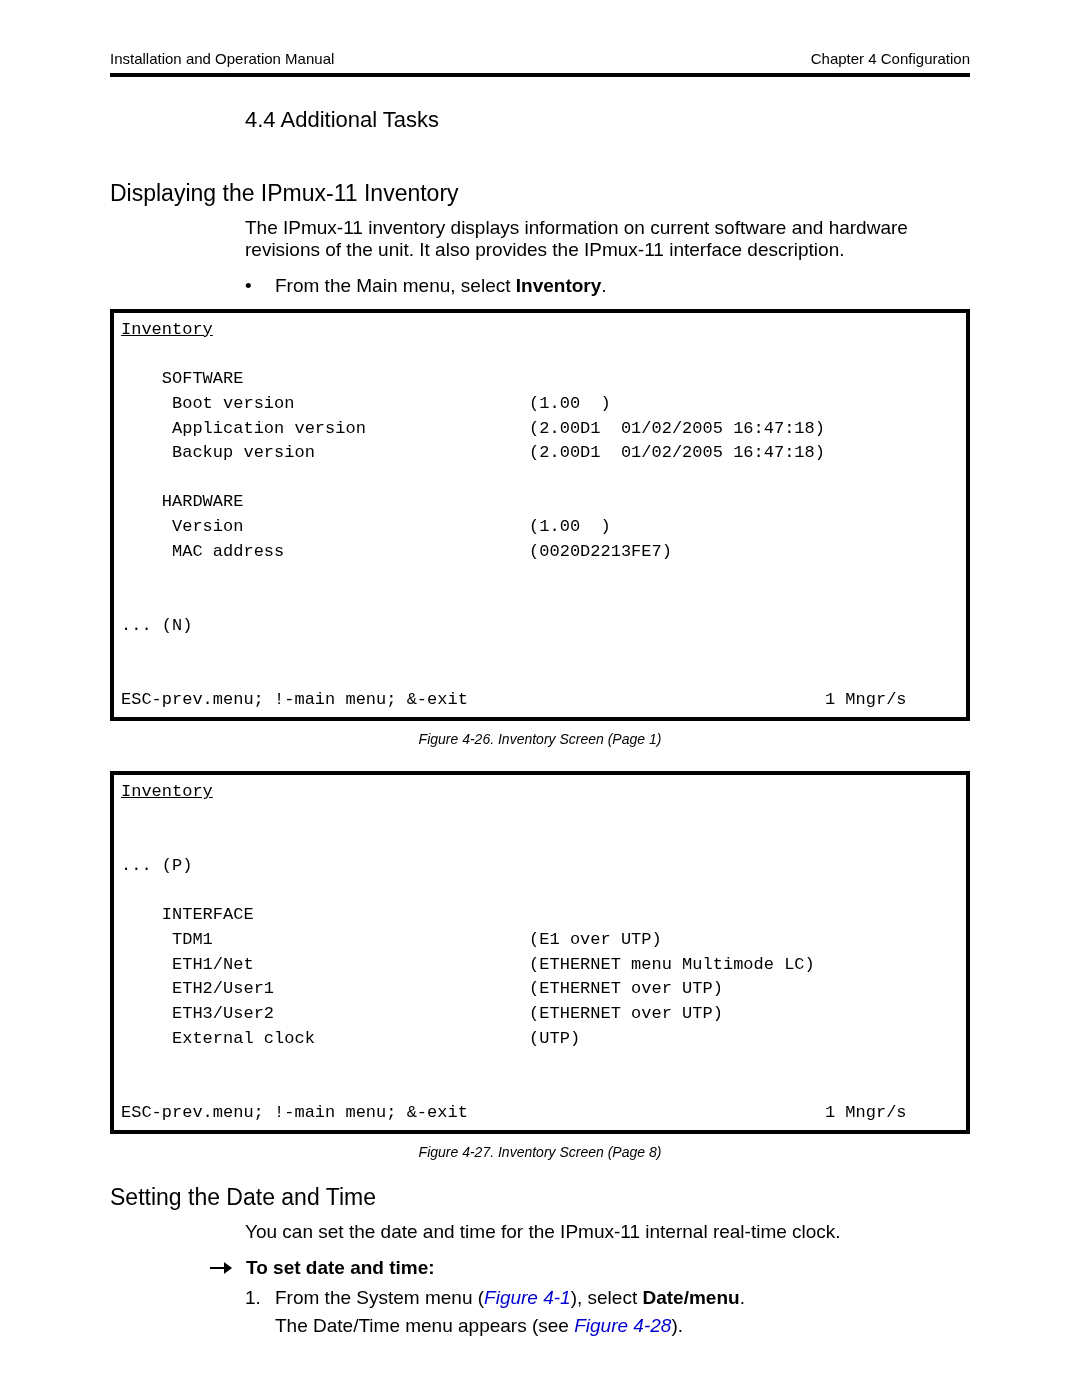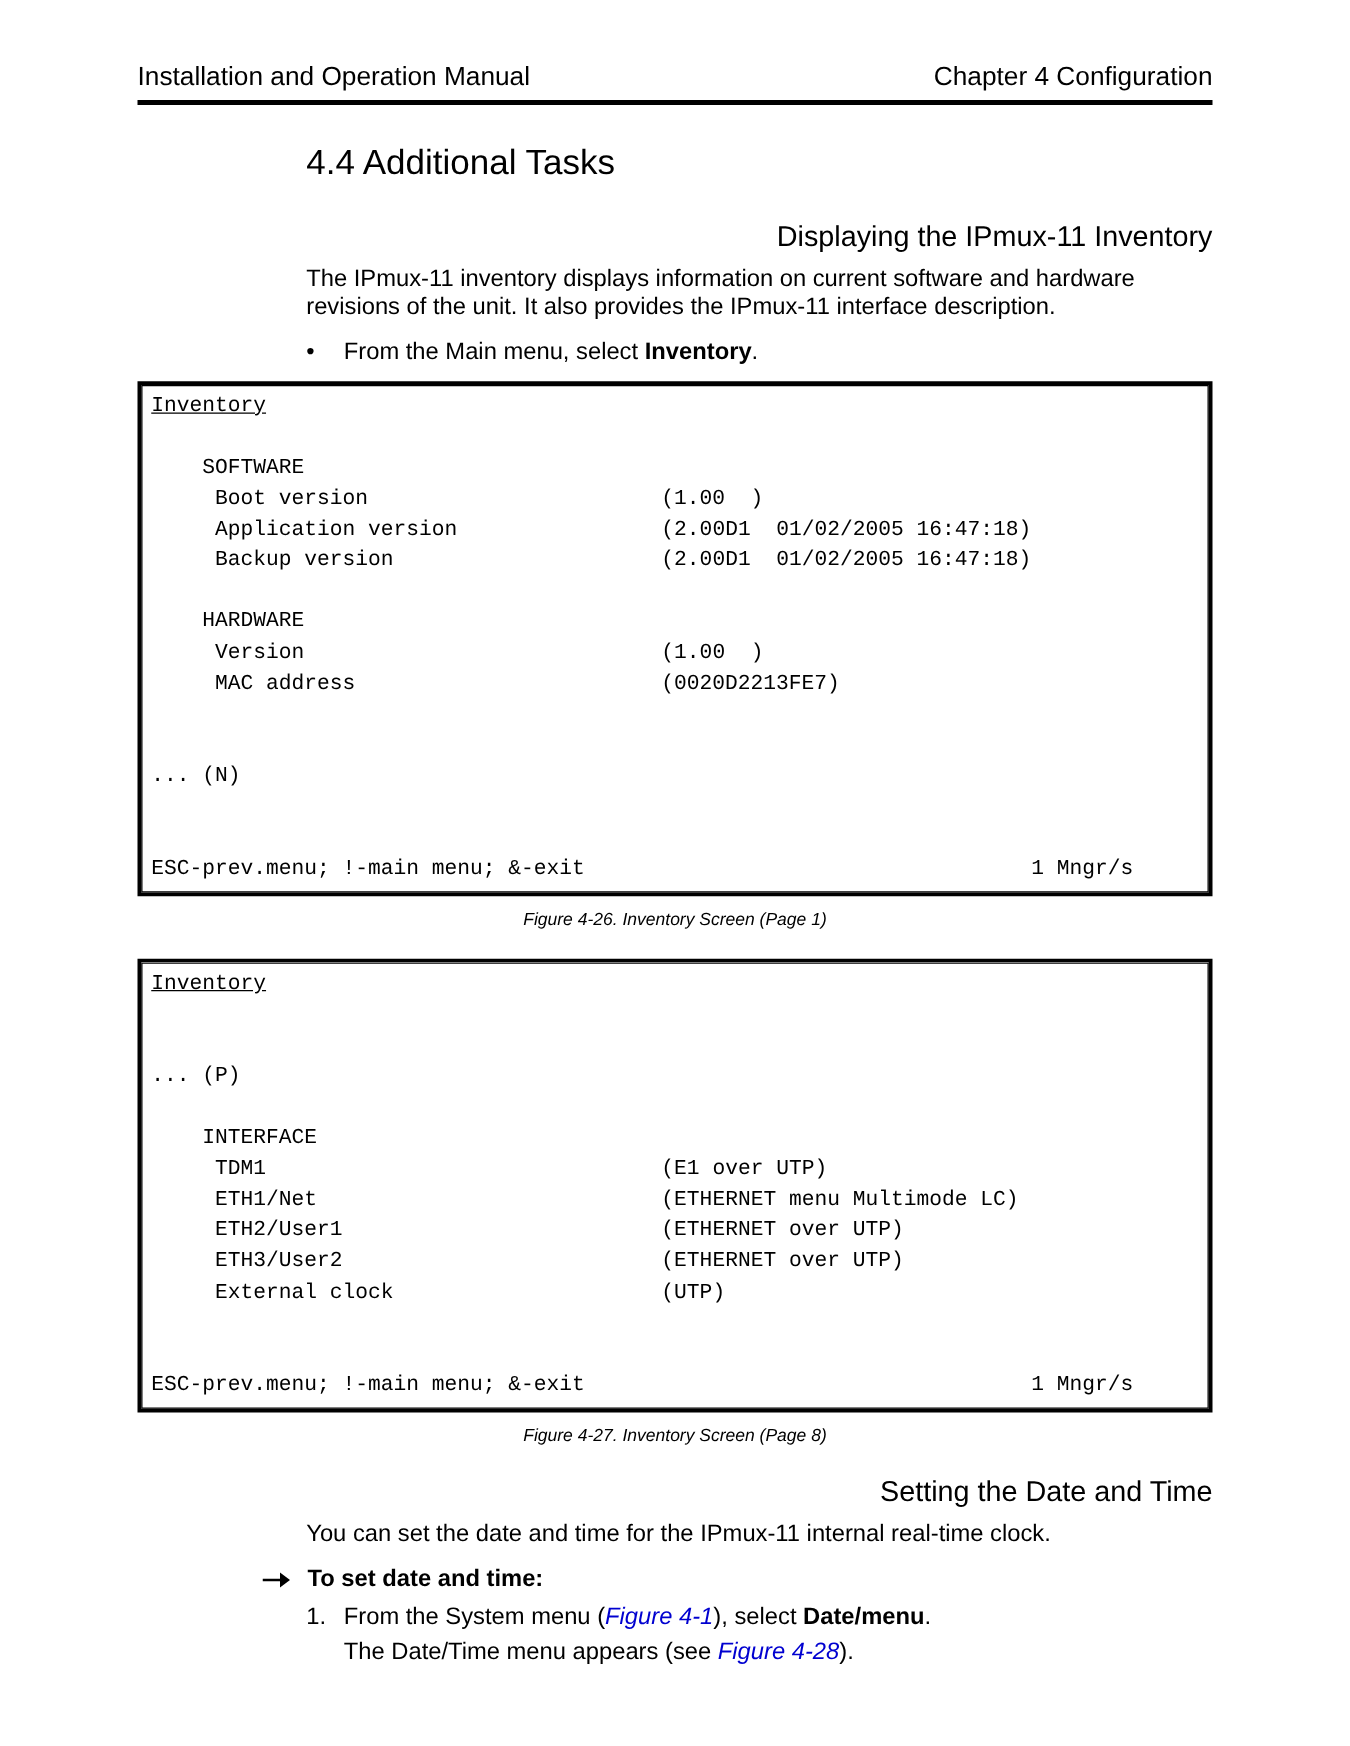--- a/index.html
+++ b/index.html
@@ -13,39 +13,38 @@
     width: 1080px;
     height: 1397px;
     margin: 0 auto;
     padding: 50px 110px 40px 110px;
     box-sizing: border-box;
     position: relative;
   }
   .header {
     display: flex;
     justify-content: space-between;
-    font-size: 21px;
+    font-size: 15px;
     margin-bottom: 6px;
   }
   .hr-thick {
     border: none;
     border-top: 4px solid #000;
     margin: 0 0 30px 0;
   }
   .section-title {
-    font-size: 28px;
+    font-size: 22px;
     font-weight: 500;
-    margin: 10px 0 30px 0;
+    margin: 10px 0 47px 0;
     padding-left: 135px;
   }
   .subheading {
     font-size: 23px;
     font-weight: 400;
     margin: 24px 0 10px 0;
-    text-align: right;
   }
   .body-text {
     font-size: 19px;
     margin: 0 0 14px 0;
     padding-left: 135px;
   }
   .arrow-line {
     display: flex;
     align-items: center;
     padding-left: 100px;

